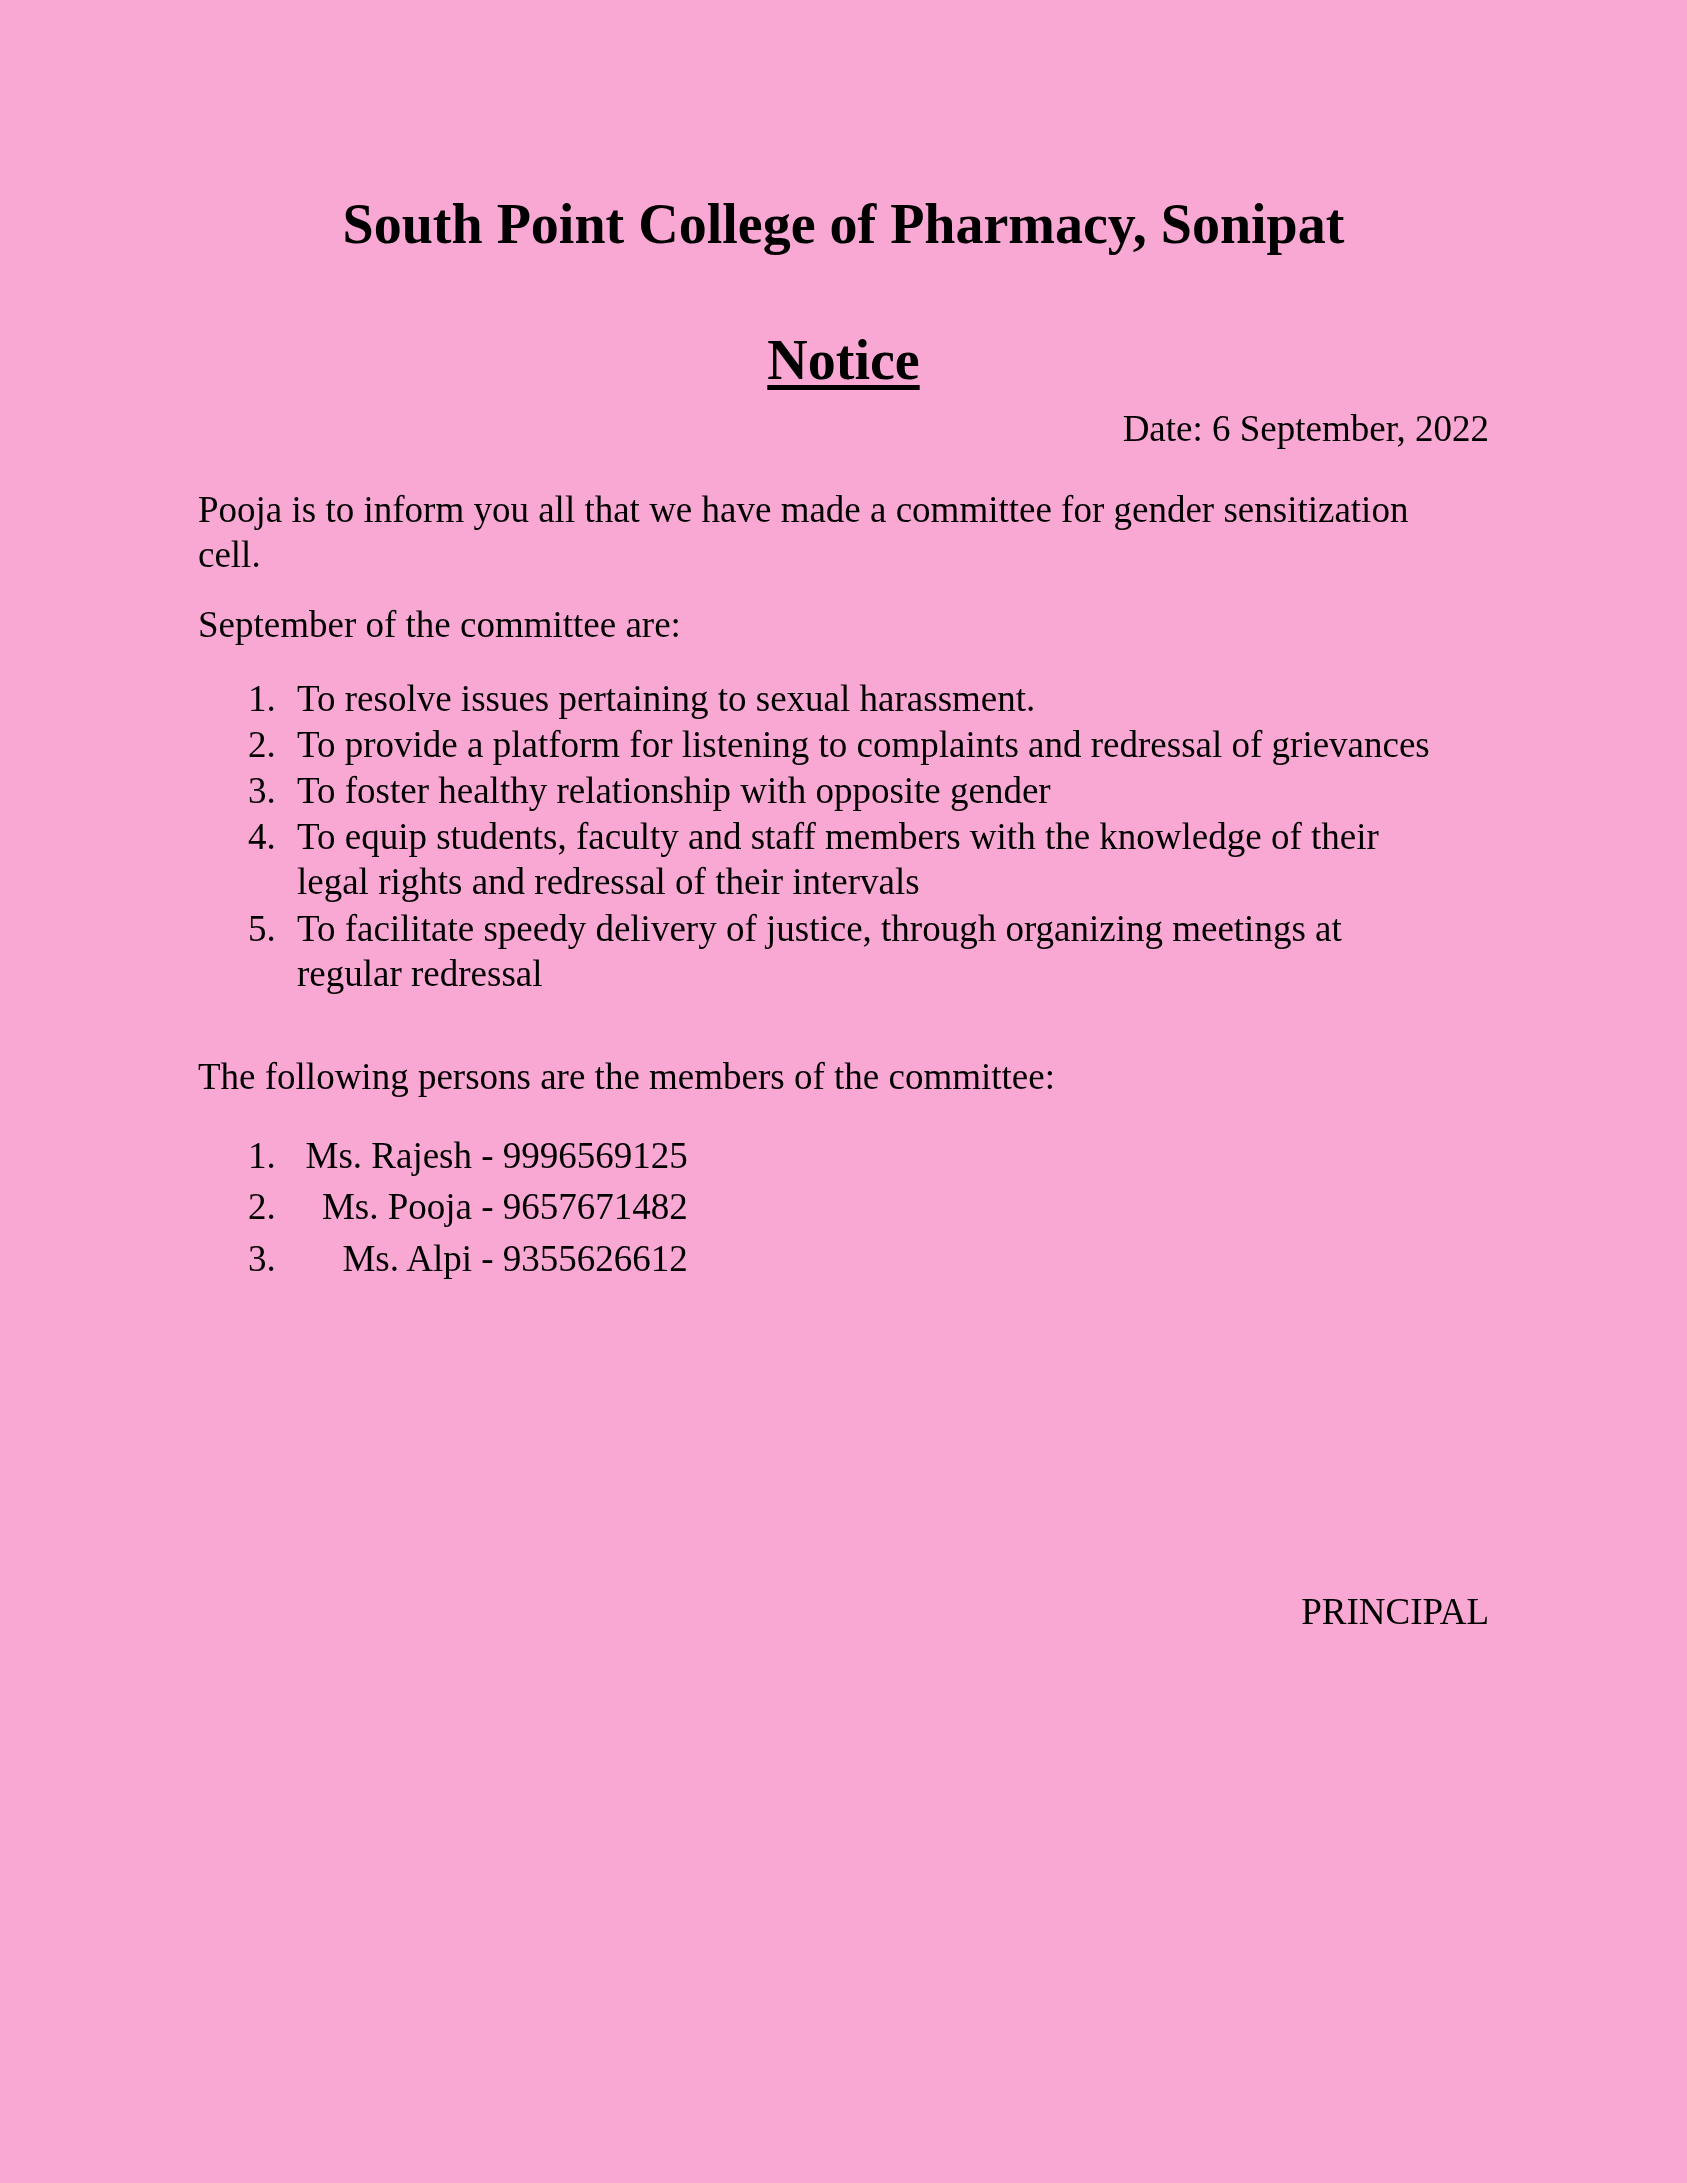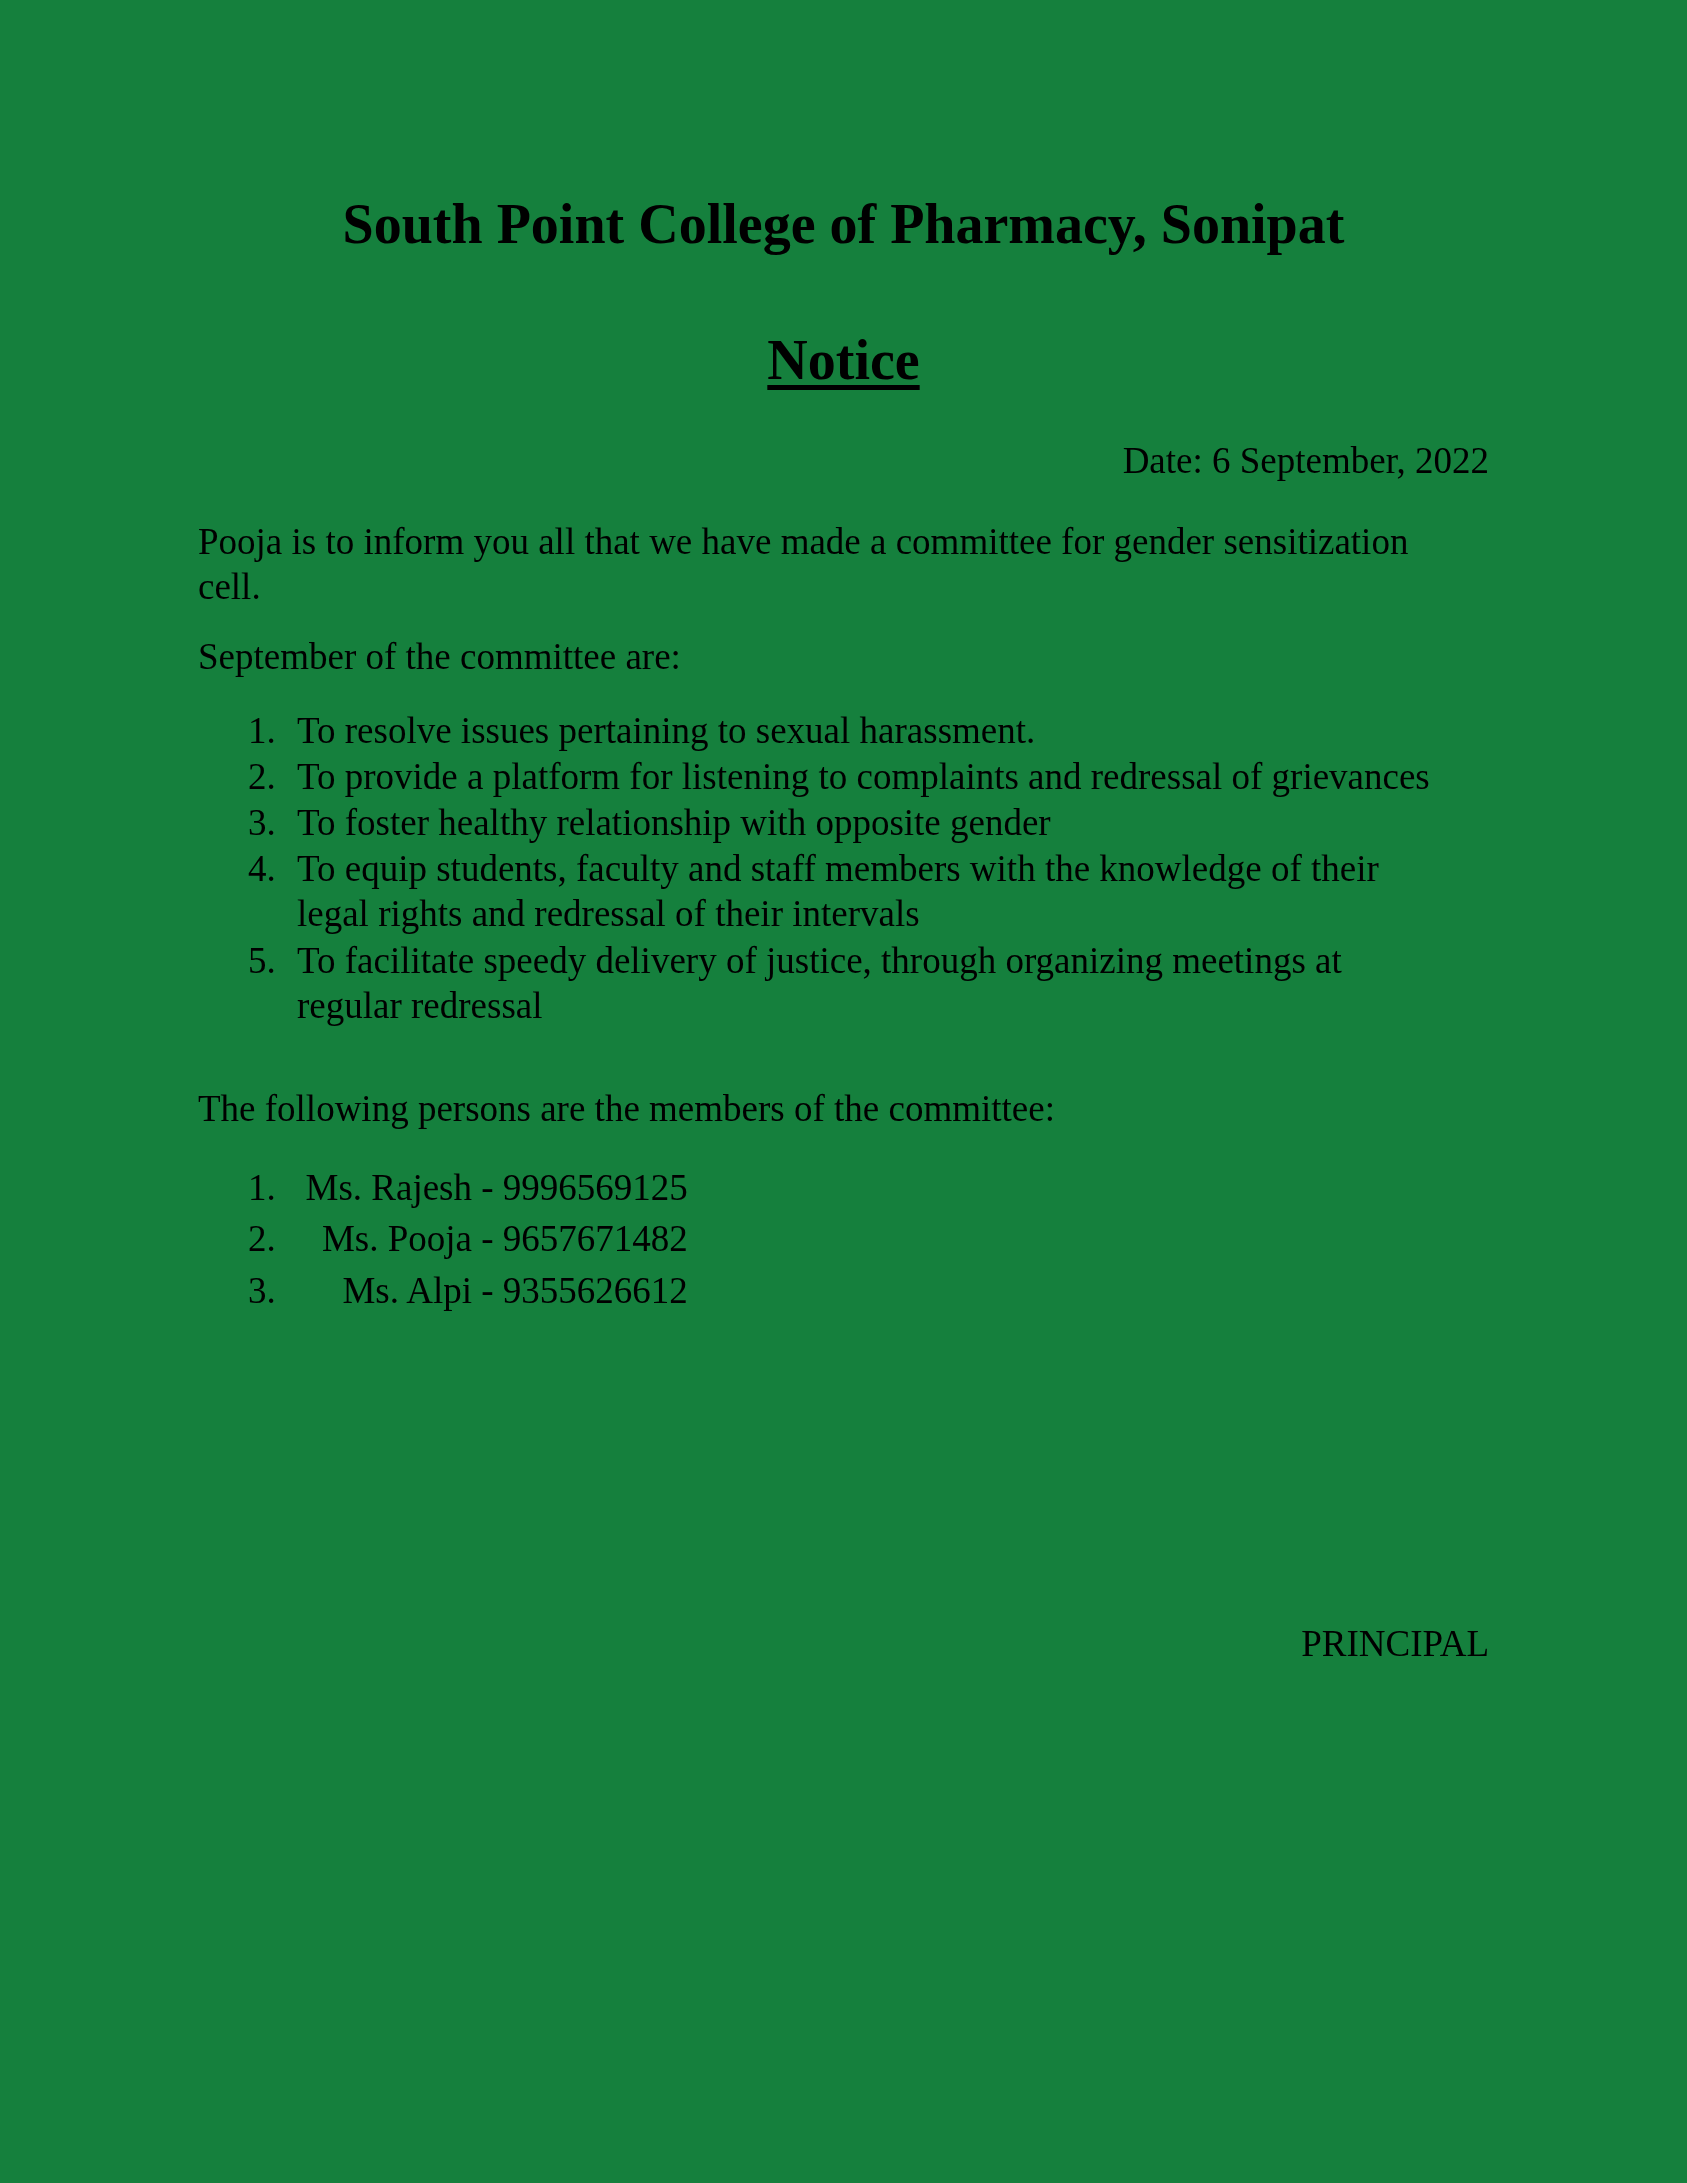--- a/index.html
+++ b/index.html
@@ -1,21 +1,21 @@
 <!DOCTYPE html>
 <html style="font-size:10.6px"><head>
 <meta charset="utf-8">
 <style>
   * { margin: 0; padding: 0; box-sizing: border-box; }
   html, body { background: #ffffff; }
   .page {
     position: relative;
     width: 1687px;
     height: 2183px;
-    background: #15803d;
+    background: #f9a8d4;
     color: #000000;
     font-family: "Liberation Serif", "DejaVu Serif", serif;
     padding: 192px 198px 0 198px;
     overflow: hidden;
   }
   .doc-title {
     font-size: 56px;
     font-weight: bold;
     line-height: 64px;
     text-align: center;
@@ -27,21 +27,21 @@
     font-weight: bold;
     line-height: 64px;
     text-align: center;
   }
   .notice-heading .underlined {
     text-decoration: underline;
     text-decoration-thickness: 4.6px;
     text-underline-offset: 6px;
   }
   .date-line {
-    margin-top: 46px;
+    margin-top: 14px;
     font-size: 37px;
     line-height: 45px;
     text-align: right;
   }
   .body-text {
     font-size: 37px;
     line-height: 45px;
   }
   .intro { margin-top: 36px; }
   .lead-objectives { margin-top: 24.5px; }

